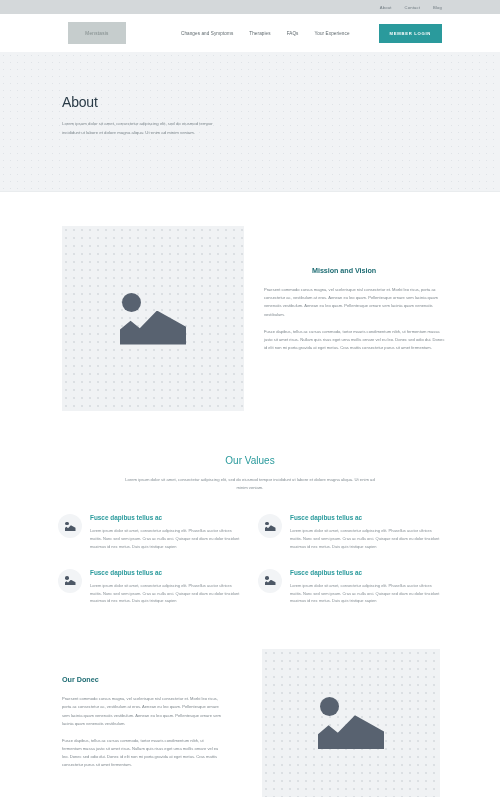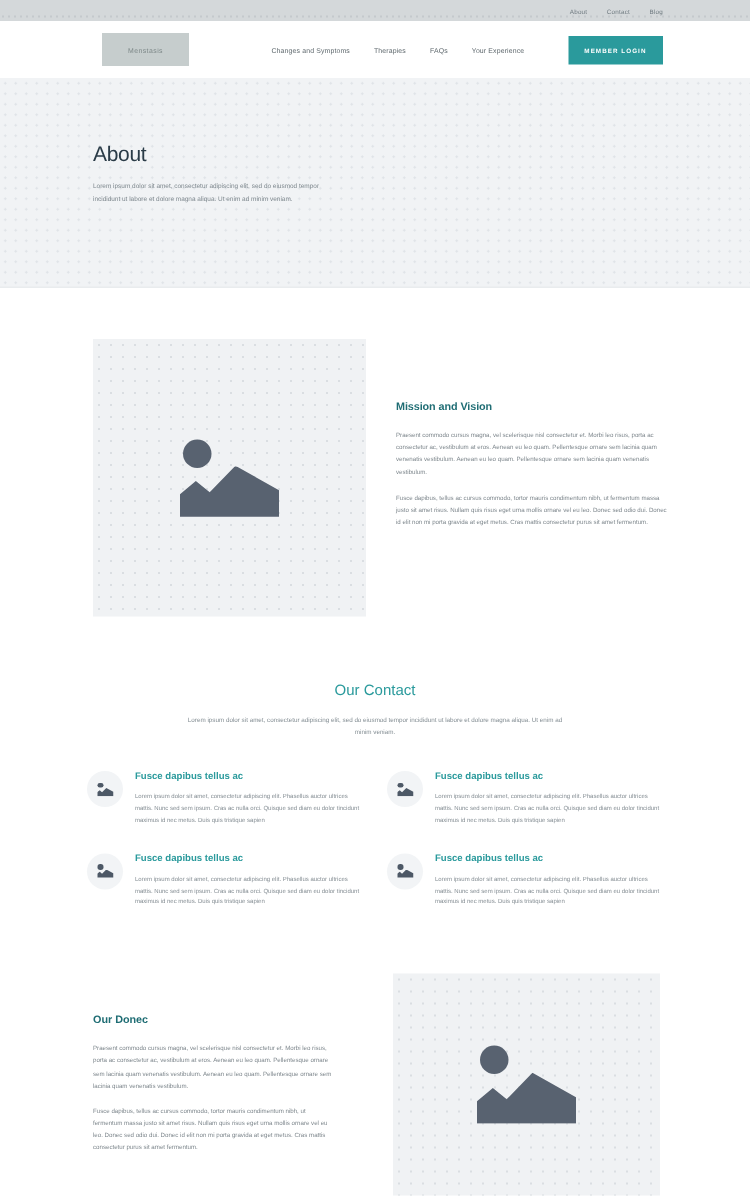--- a/index.html
+++ b/index.html
@@ -126,20 +126,21 @@
     background: #586270;
     clip-path: polygon(0% 100%, 0% 56%, 16% 30%, 30% 52%, 56% 0%, 100% 48%, 100% 100%);
   }
   .mission-text { padding: 40px 0 0 20px; }
   .mission-text h2 {
     font-size: 7.2px;
     color: #1f6d74;
     font-weight: bold;
     margin-bottom: 11px;
     letter-spacing: -.05px;
+    margin-left: 48px;
   }
   .mission-text p {
     font-size: 4.1px;
     line-height: 2.0;
     color: #7e878d;
     margin-bottom: 9px;
   }
 
   
   .values {
@@ -262,21 +263,21 @@
       </div>
     </div>
     <div class="mission-text">
       <h2>Mission and Vision</h2>
       <p>Praesent commodo cursus magna, vel scelerisque nisl consectetur et. Morbi leo risus, porta ac consectetur ac, vestibulum at eros. Aenean eu leo quam. Pellentesque ornare sem lacinia quam venenatis vestibulum. Aenean eu leo quam. Pellentesque ornare sem lacinia quam venenatis vestibulum.</p>
       <p>Fusce dapibus, tellus ac cursus commodo, tortor mauris condimentum nibh, ut fermentum massa justo sit amet risus. Nullam quis risus eget urna mollis ornare vel eu leo. Donec sed odio dui. Donec id elit non mi porta gravida at eget metus. Cras mattis consectetur purus sit amet fermentum.</p>
     </div>
   </div>
 
   <div class="values">
-    <h2>Our Contact</h2>
+    <h2>Our Values</h2>
     <p>Lorem ipsum dolor sit amet, consectetur adipiscing elit, sed do eiusmod tempor incididunt ut labore et dolore magna aliqua. Ut enim ad minim veniam.</p>
     <div class="cards">
 
       <div class="card">
         <div class="card-icon">
           <div class="mini-art">
             <div class="msun"></div>
             <div class="mmtn"></div>
           </div>
         </div>

